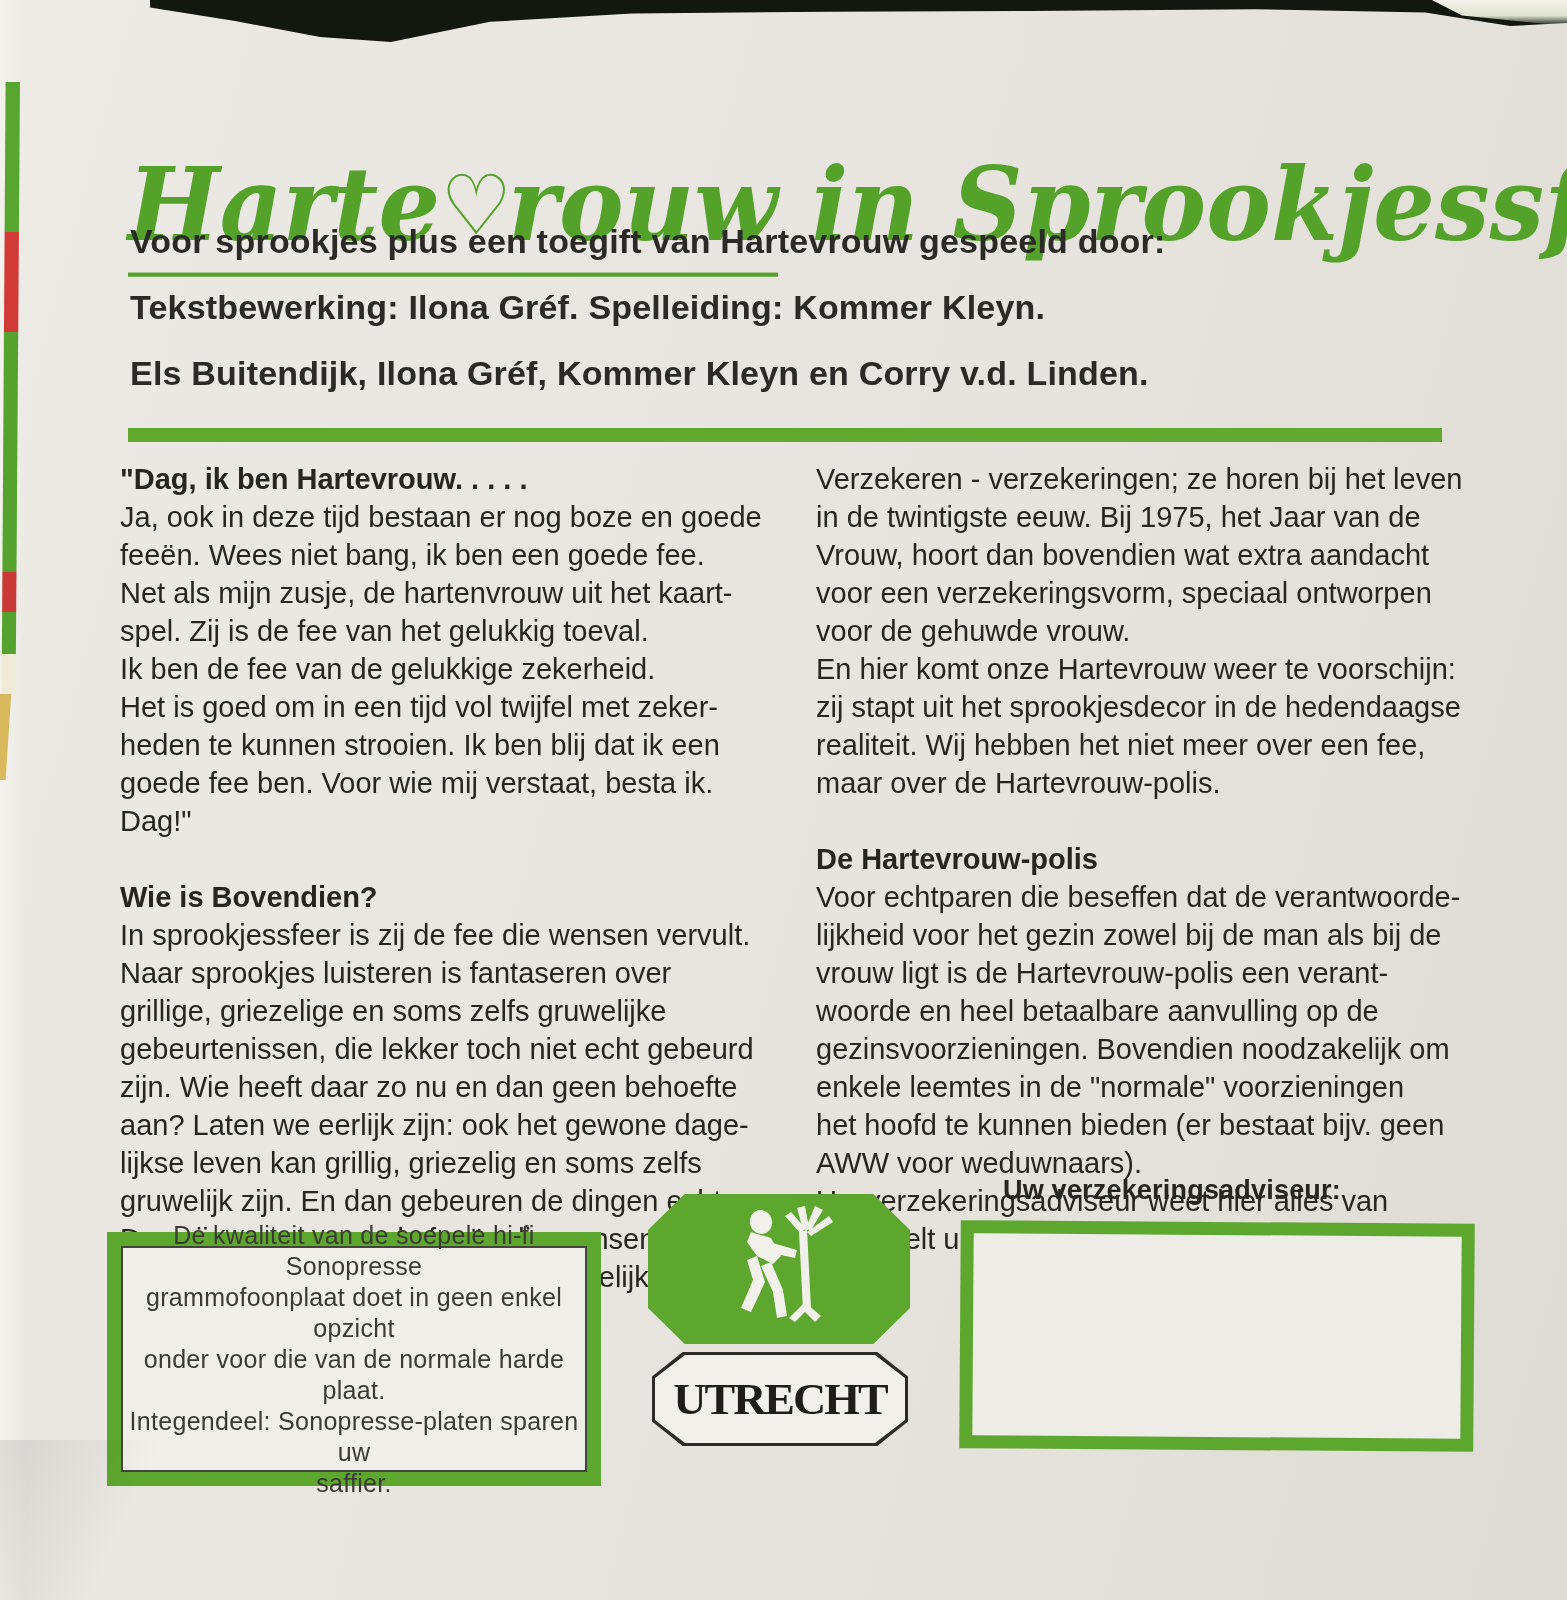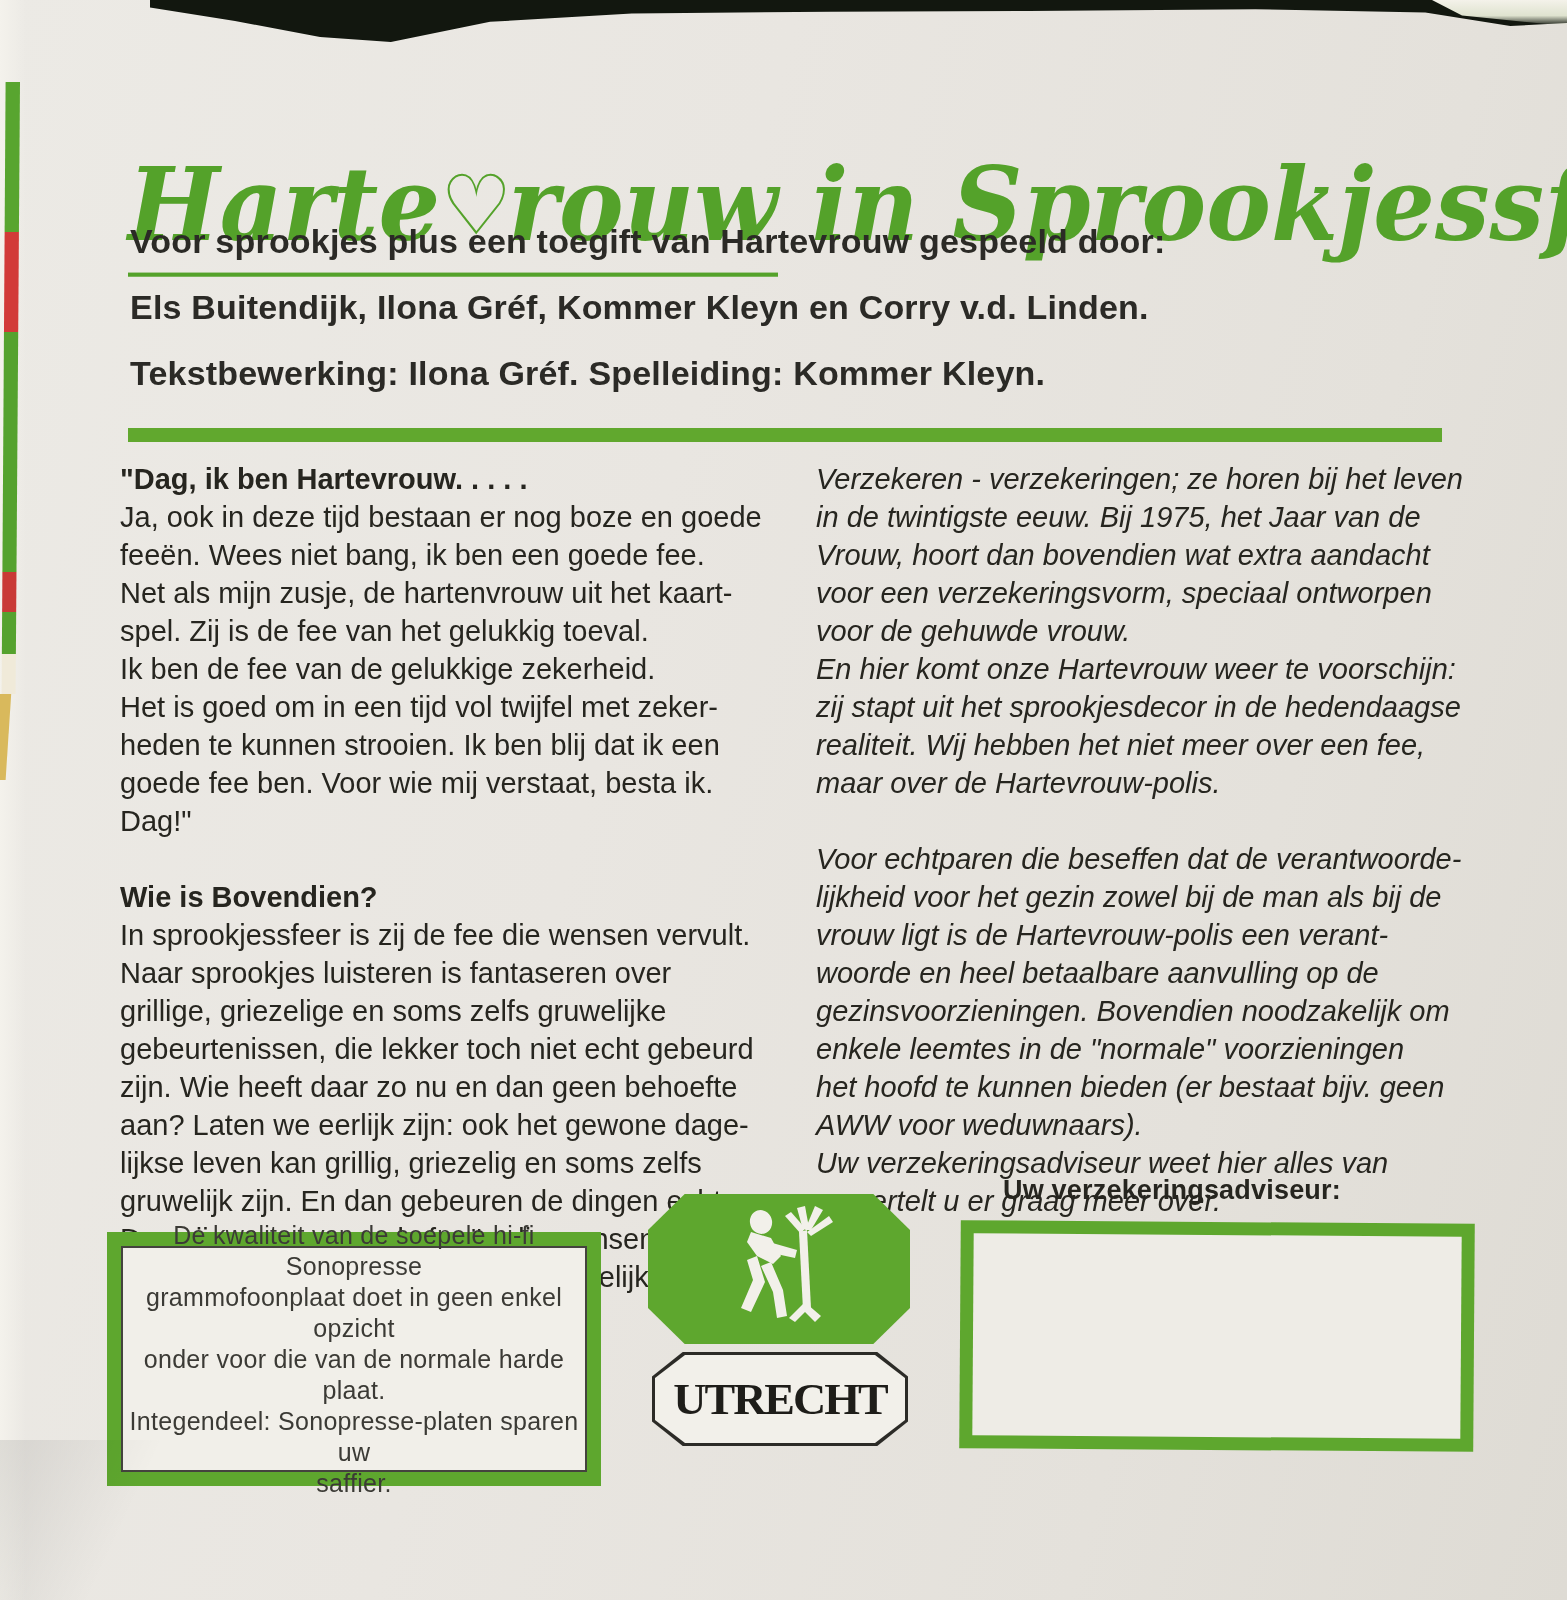--- a/index.html
+++ b/index.html
@@ -56,21 +56,21 @@
     margin-bottom:27px;letter-spacing:.2px;white-space:nowrap;
   }
   .green-rule{
     position:absolute;left:128px;top:428px;width:1314px;height:14px;
     background:#61a82e;
   }
   
   .cols{position:absolute;left:120px;top:460px;width:1350px;display:flex;}
   .col{font-size:29px;line-height:38px;color:#26251f;}
   .col.left{width:676px;margin-right:20px;}
-  .col.right{width:654px;font-style:italic;}
+  .col.right{width:654px;}
   .col h3{font-size:29px;line-height:38px;margin:0;font-weight:bold;}
   .col p{margin:0 0 0 0;white-space:pre-line;}
   .col .gap{height:38px;}
   
   .sono-box{
     position:absolute;left:107px;top:1232px;width:494px;height:254px;
     background:#5ea72e;padding:14px;box-sizing:border-box;
   }
   .sono-inner{
     width:100%;height:100%;box-sizing:border-box;
@@ -135,22 +135,22 @@
     <div style="height:40px;background:#c93a36;"></div>
     <div style="height:42px;background:#55a22e;"></div>
     <div style="height:40px;background:#f0ead9;"></div>
   </div>
   <div style="position:absolute;left:0;top:694px;width:14px;height:86px;background:#d9b95c;clip-path:polygon(0 0,80% 0,40% 100%,0 100%);"></div>
 
   <h1 class="title"><span class="hv"><span>Harte</span><span class="heart">♡</span><span>rouw</span></span><span> in Sprookjessfeer</span></h1>
 
   <div class="credits">
     <div>Voor sprookjes plus een toegift van Hartevrouw gespeeld door:</div>
+    <div>Tekstbewerking: Ilona Gréf. Spelleiding: Kommer Kleyn.</div>
     <div>Els Buitendijk, Ilona Gréf, Kommer Kleyn en Corry v.d. Linden.</div>
-    <div>Tekstbewerking: Ilona Gréf. Spelleiding: Kommer Kleyn.</div>
   </div>
 
   <div class="green-rule"></div>
 
   <div class="cols">
     <div class="col left">
       <h3>"Dag, ik ben Hartevrouw. . . . .</h3>
       <p>Ja, ook in deze tijd bestaan er nog boze en goede
 feeën. Wees niet bang, ik ben een goede fee.
 Net als mijn zusje, de hartenvrouw uit het kaart-
@@ -178,20 +178,21 @@
       <p>Verzekeren - verzekeringen; ze horen bij het leven
 in de twintigste eeuw. Bij 1975, het Jaar van de
 Vrouw, hoort dan bovendien wat extra aandacht
 voor een verzekeringsvorm, speciaal ontworpen
 voor de gehuwde vrouw.
 En hier komt onze Hartevrouw weer te voorschijn:
 zij stapt uit het sprookjesdecor in de hedendaagse
 realiteit. Wij hebben het niet meer over een fee,
 maar over de Hartevrouw-polis.</p>
       <div class="gap"></div>
+      <h3>De Hartevrouw-polis</h3>
       <p>Voor echtparen die beseffen dat de verantwoorde-
 lijkheid voor het gezin zowel bij de man als bij de
 vrouw ligt is de Hartevrouw-polis een verant-
 woorde en heel betaalbare aanvulling op de
 gezinsvoorzieningen. Bovendien noodzakelijk om
 enkele leemtes in de "normale" voorzieningen
 het hoofd te kunnen bieden (er bestaat bijv. geen
 AWW voor weduwnaars).
 Uw verzekeringsadviseur weet hier alles van
 en vertelt u er graag meer over.</p>

